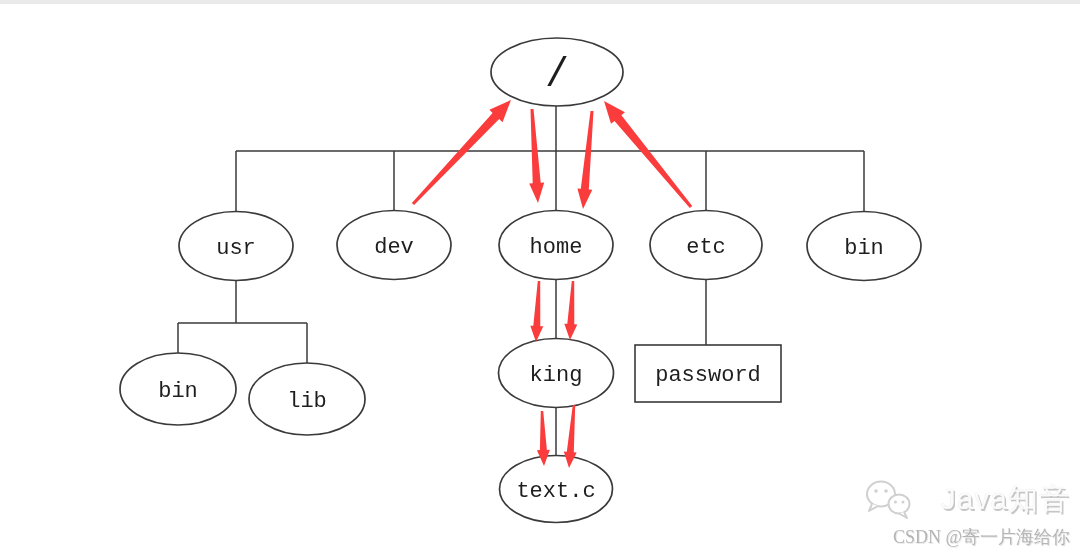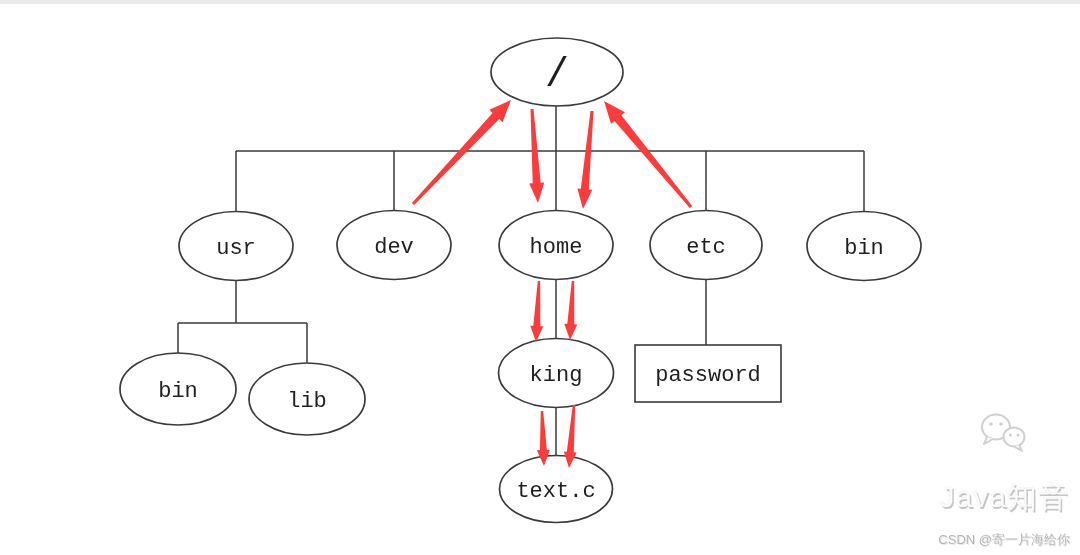--- a/index.html
+++ b/index.html
@@ -18,34 +18,35 @@
     position:absolute;top:0;left:0;
   }
   .diagram-svg text{
     font-family:"Liberation Mono","DejaVu Sans Mono",monospace;
   }
   .watermark{
     position:absolute;right:10px;bottom:6px;
     text-align:right;
   }
   .brand-row{
-    display:flex;align-items:center;justify-content:space-between;gap:24px;flex-direction:column;
+    display:flex;align-items:center;justify-content:space-between;gap:24px;
   }
   .brand-text{
     font-size:30px;
     color:#fbfbfb;
     letter-spacing:1px;
     text-shadow:1.5px 1.5px 0 #c6c6c6, 0 0 1px #dcdcdc;
   }
   .credit-text{
     display:block;
-    margin-top:13px;
-    font-size:13px;
+    margin-top:5px;
+    font-size:18px;
     color:#b5b5b5;
     text-shadow:1px 1px 0 #e9e9e9;
+    font-family:Liberation Serif, serif;
   }
 </style>
 </head>
 <body>
 
 <div class="stage">
   <div class="top-strip"></div>
 
   <svg id="tree-svg" class="diagram-svg" width="1080" height="555" viewBox="0 0 1080 555">
       <line x1="556" y1="106" x2="556" y2="151" stroke="#3a3a3a" stroke-width="1.5"></line>

